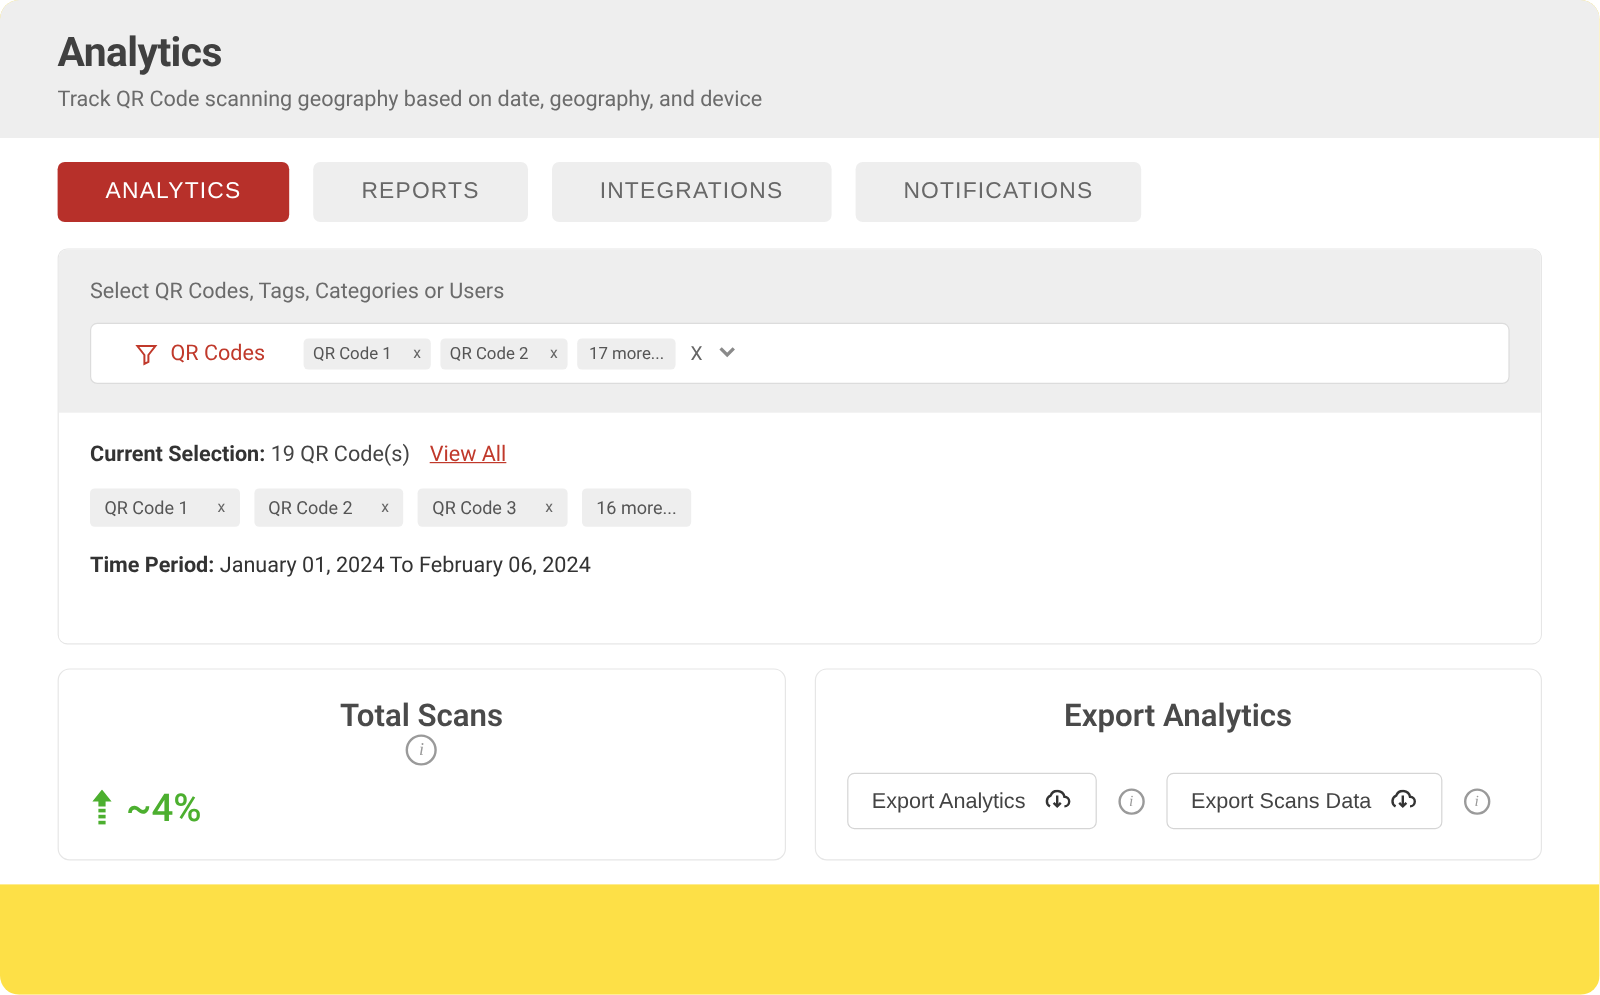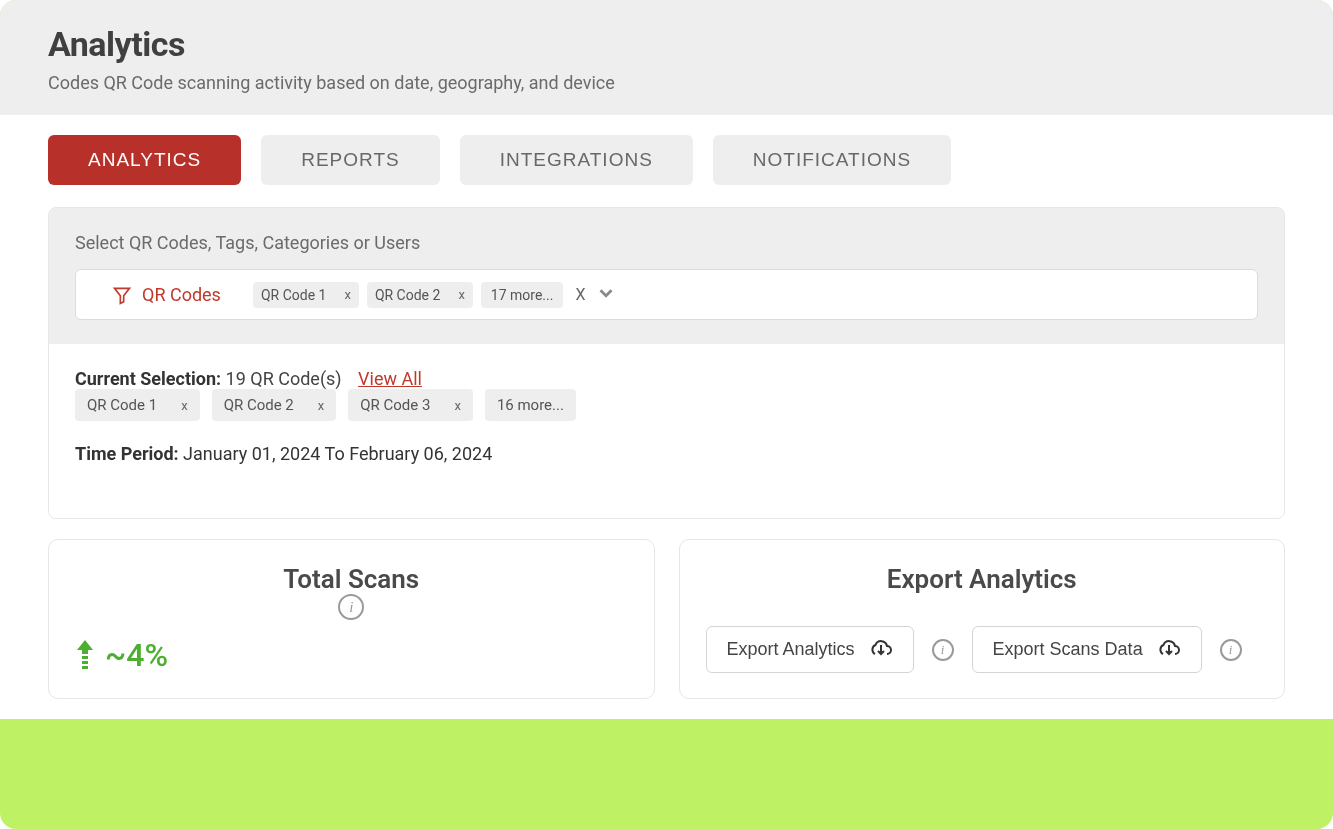--- a/index.html
+++ b/index.html
@@ -9,21 +9,21 @@
     color: #333;
     width: 1333px;
     height: 829px;
     overflow: hidden;
   }
   .container {
     width: 100%;
     height: 100%;
     border-radius: 16px;
     overflow: hidden;
-    background: #bef264;
+    background: #fde047;
   }
   .header-section {
     background: #eeeeee;
     padding: 24px 48px 22px 48px;
   }
   .page-title {
     font-size: 34px;
     font-weight: 700;
     color: #404040;
     letter-spacing: -0.5px;
@@ -141,21 +141,21 @@
     font-size: 18px;
     color: #4a4a4a;
   }
   .filter-bottom {
     background: #fff;
     padding: 24px 26px 28px 26px;
   }
   .current-selection-row {
     font-size: 18px;
     color: #333;
-    margin-bottom: 0;
+    margin-bottom: 18px;
   }
   .current-selection-row .label { font-weight: 700; color:#333; }
   .current-selection-row .count { color:#444; }
   .view-all {
     color: #c0392b;
     text-decoration: underline;
     font-size: 18px;
     margin-left: 12px;
     cursor: pointer;
   }
@@ -262,21 +262,21 @@
     cursor: pointer;
   }
   .cloud-dl svg { display:block; }
 </style>
 </head>
 <body>
 
 <div class="container">
   <div class="header-section">
     <h1 class="page-title">Analytics</h1>
-    <p class="page-subtitle">Codes QR Code scanning activity based on date, geography, and device</p>
+    <p class="page-subtitle">Track QR Code scanning geography based on date, geography, and device</p>
   </div>
 
   <div class="content">
     <div class="tab-row">
       <button class="tab active">ANALYTICS</button>
       <button class="tab">REPORTS</button>
       <button class="tab">INTEGRATIONS</button>
       <button class="tab">NOTIFICATIONS</button>
     </div>
 

